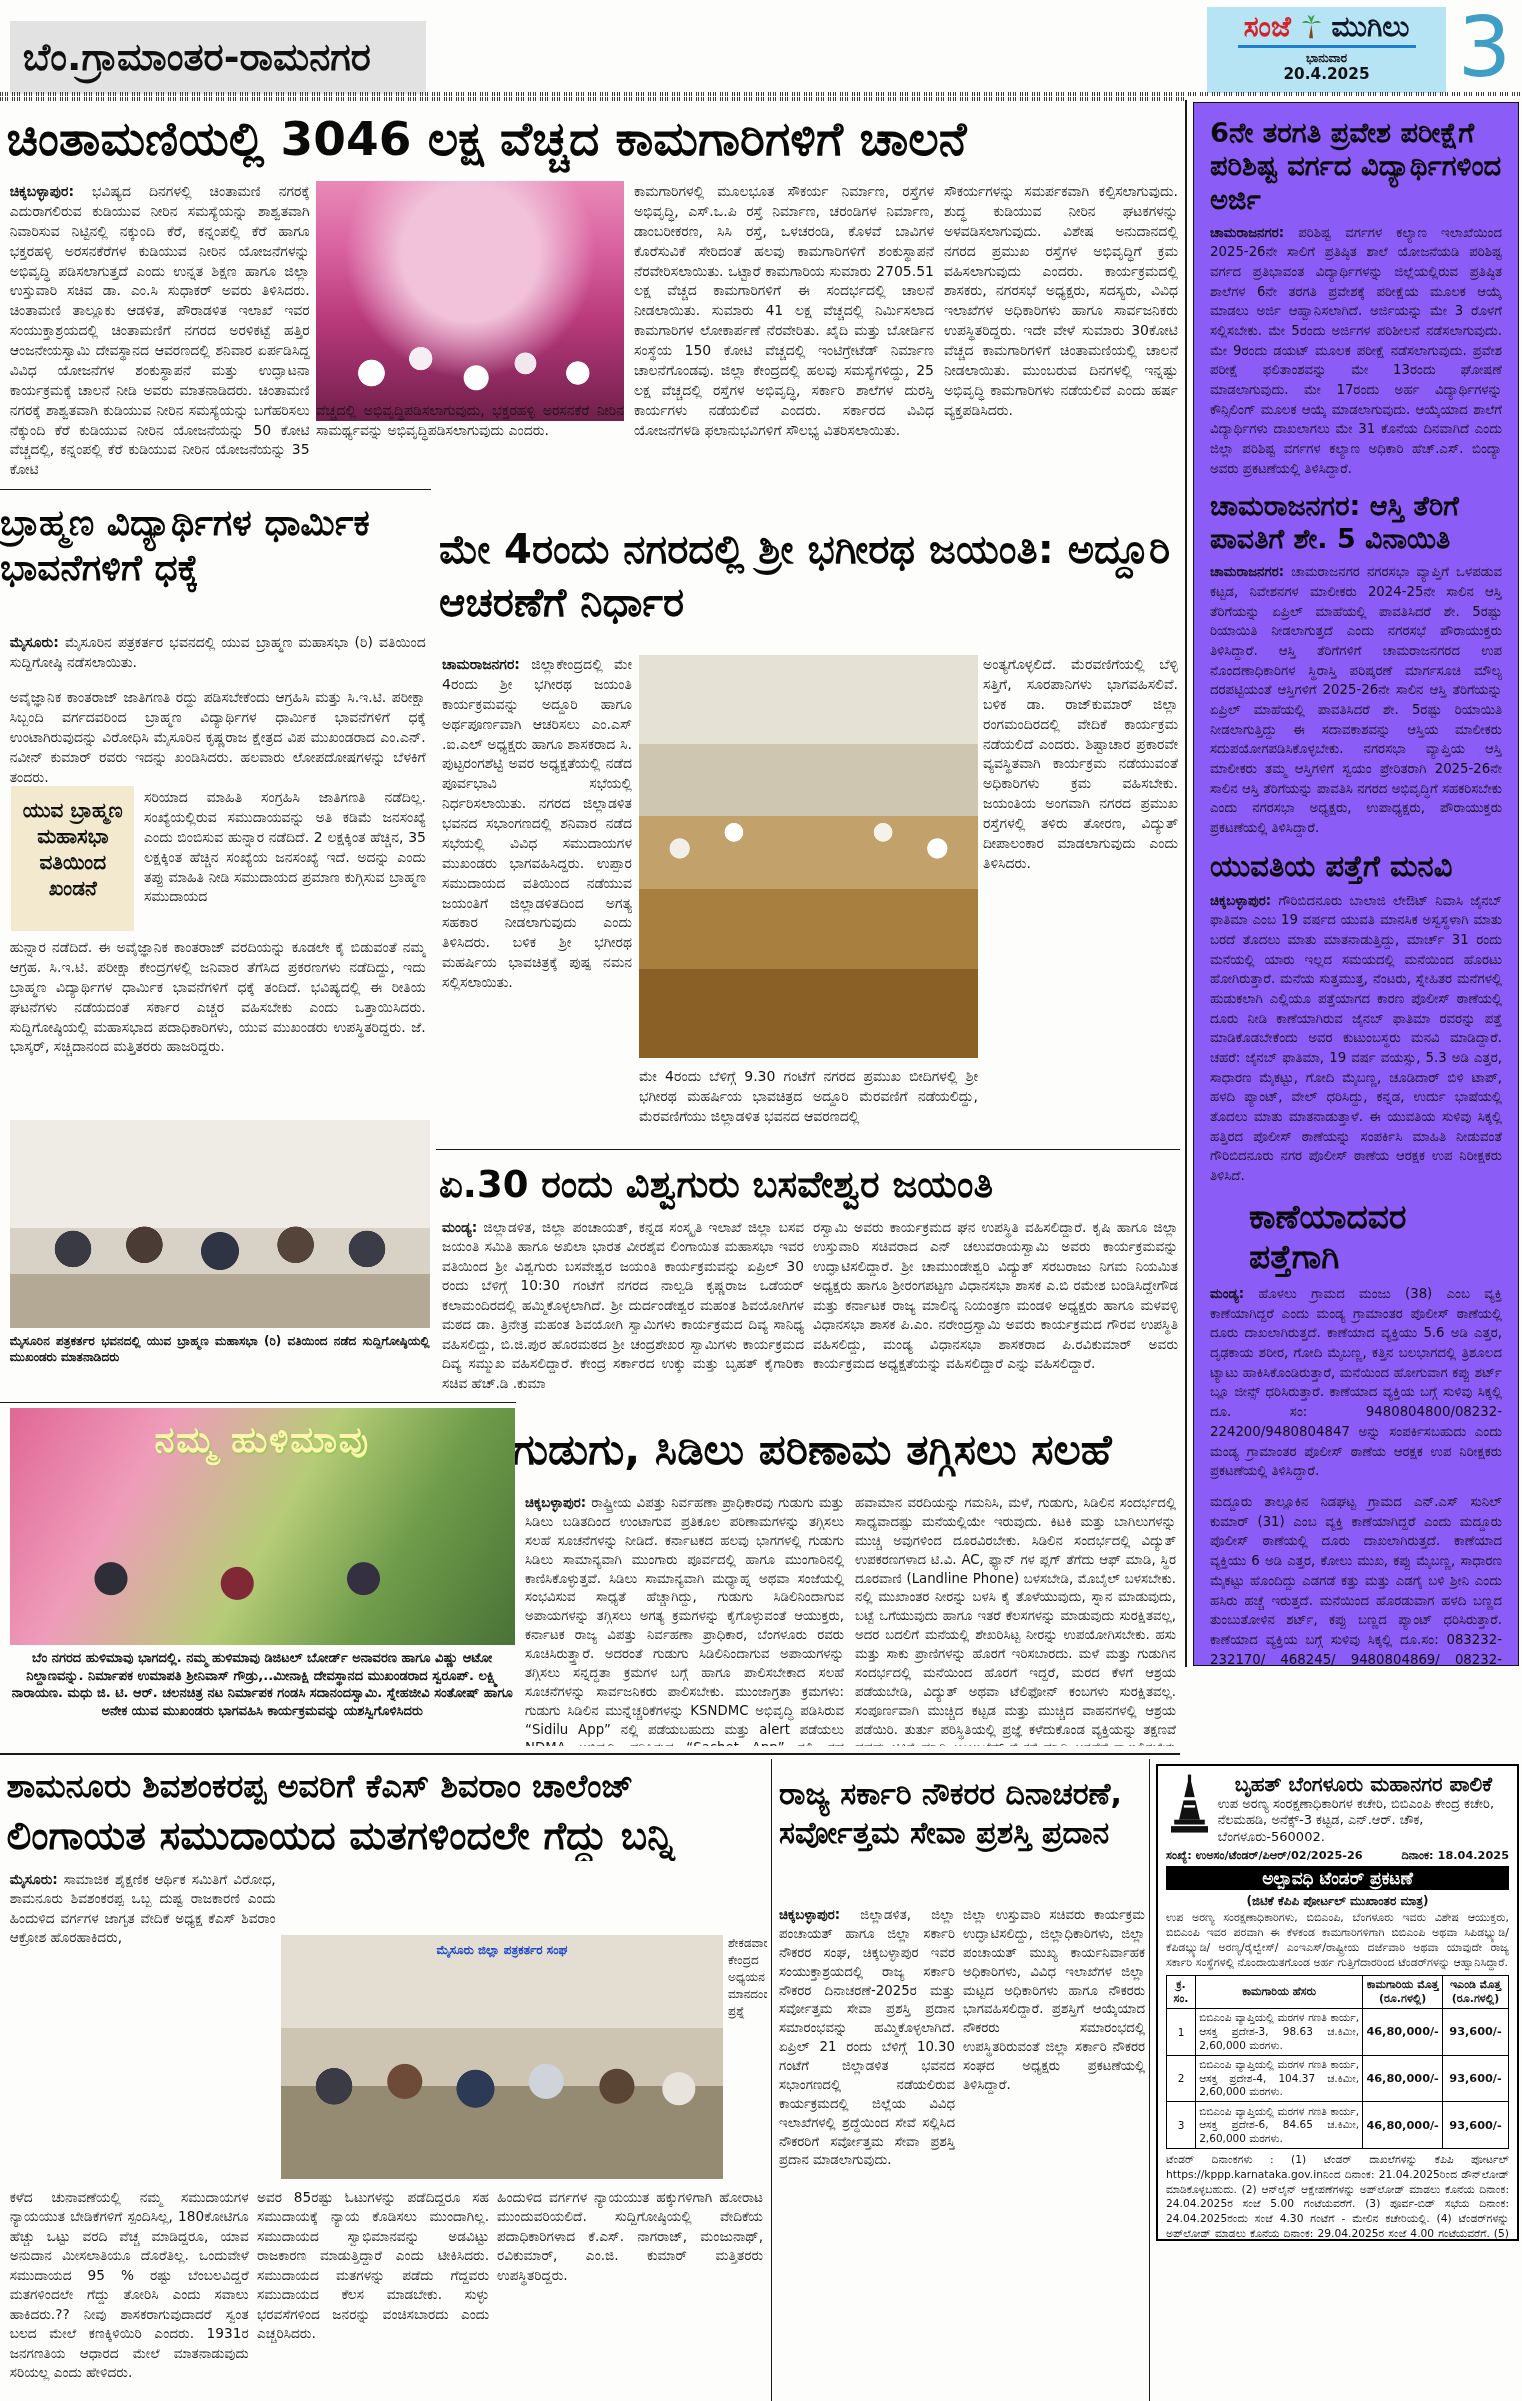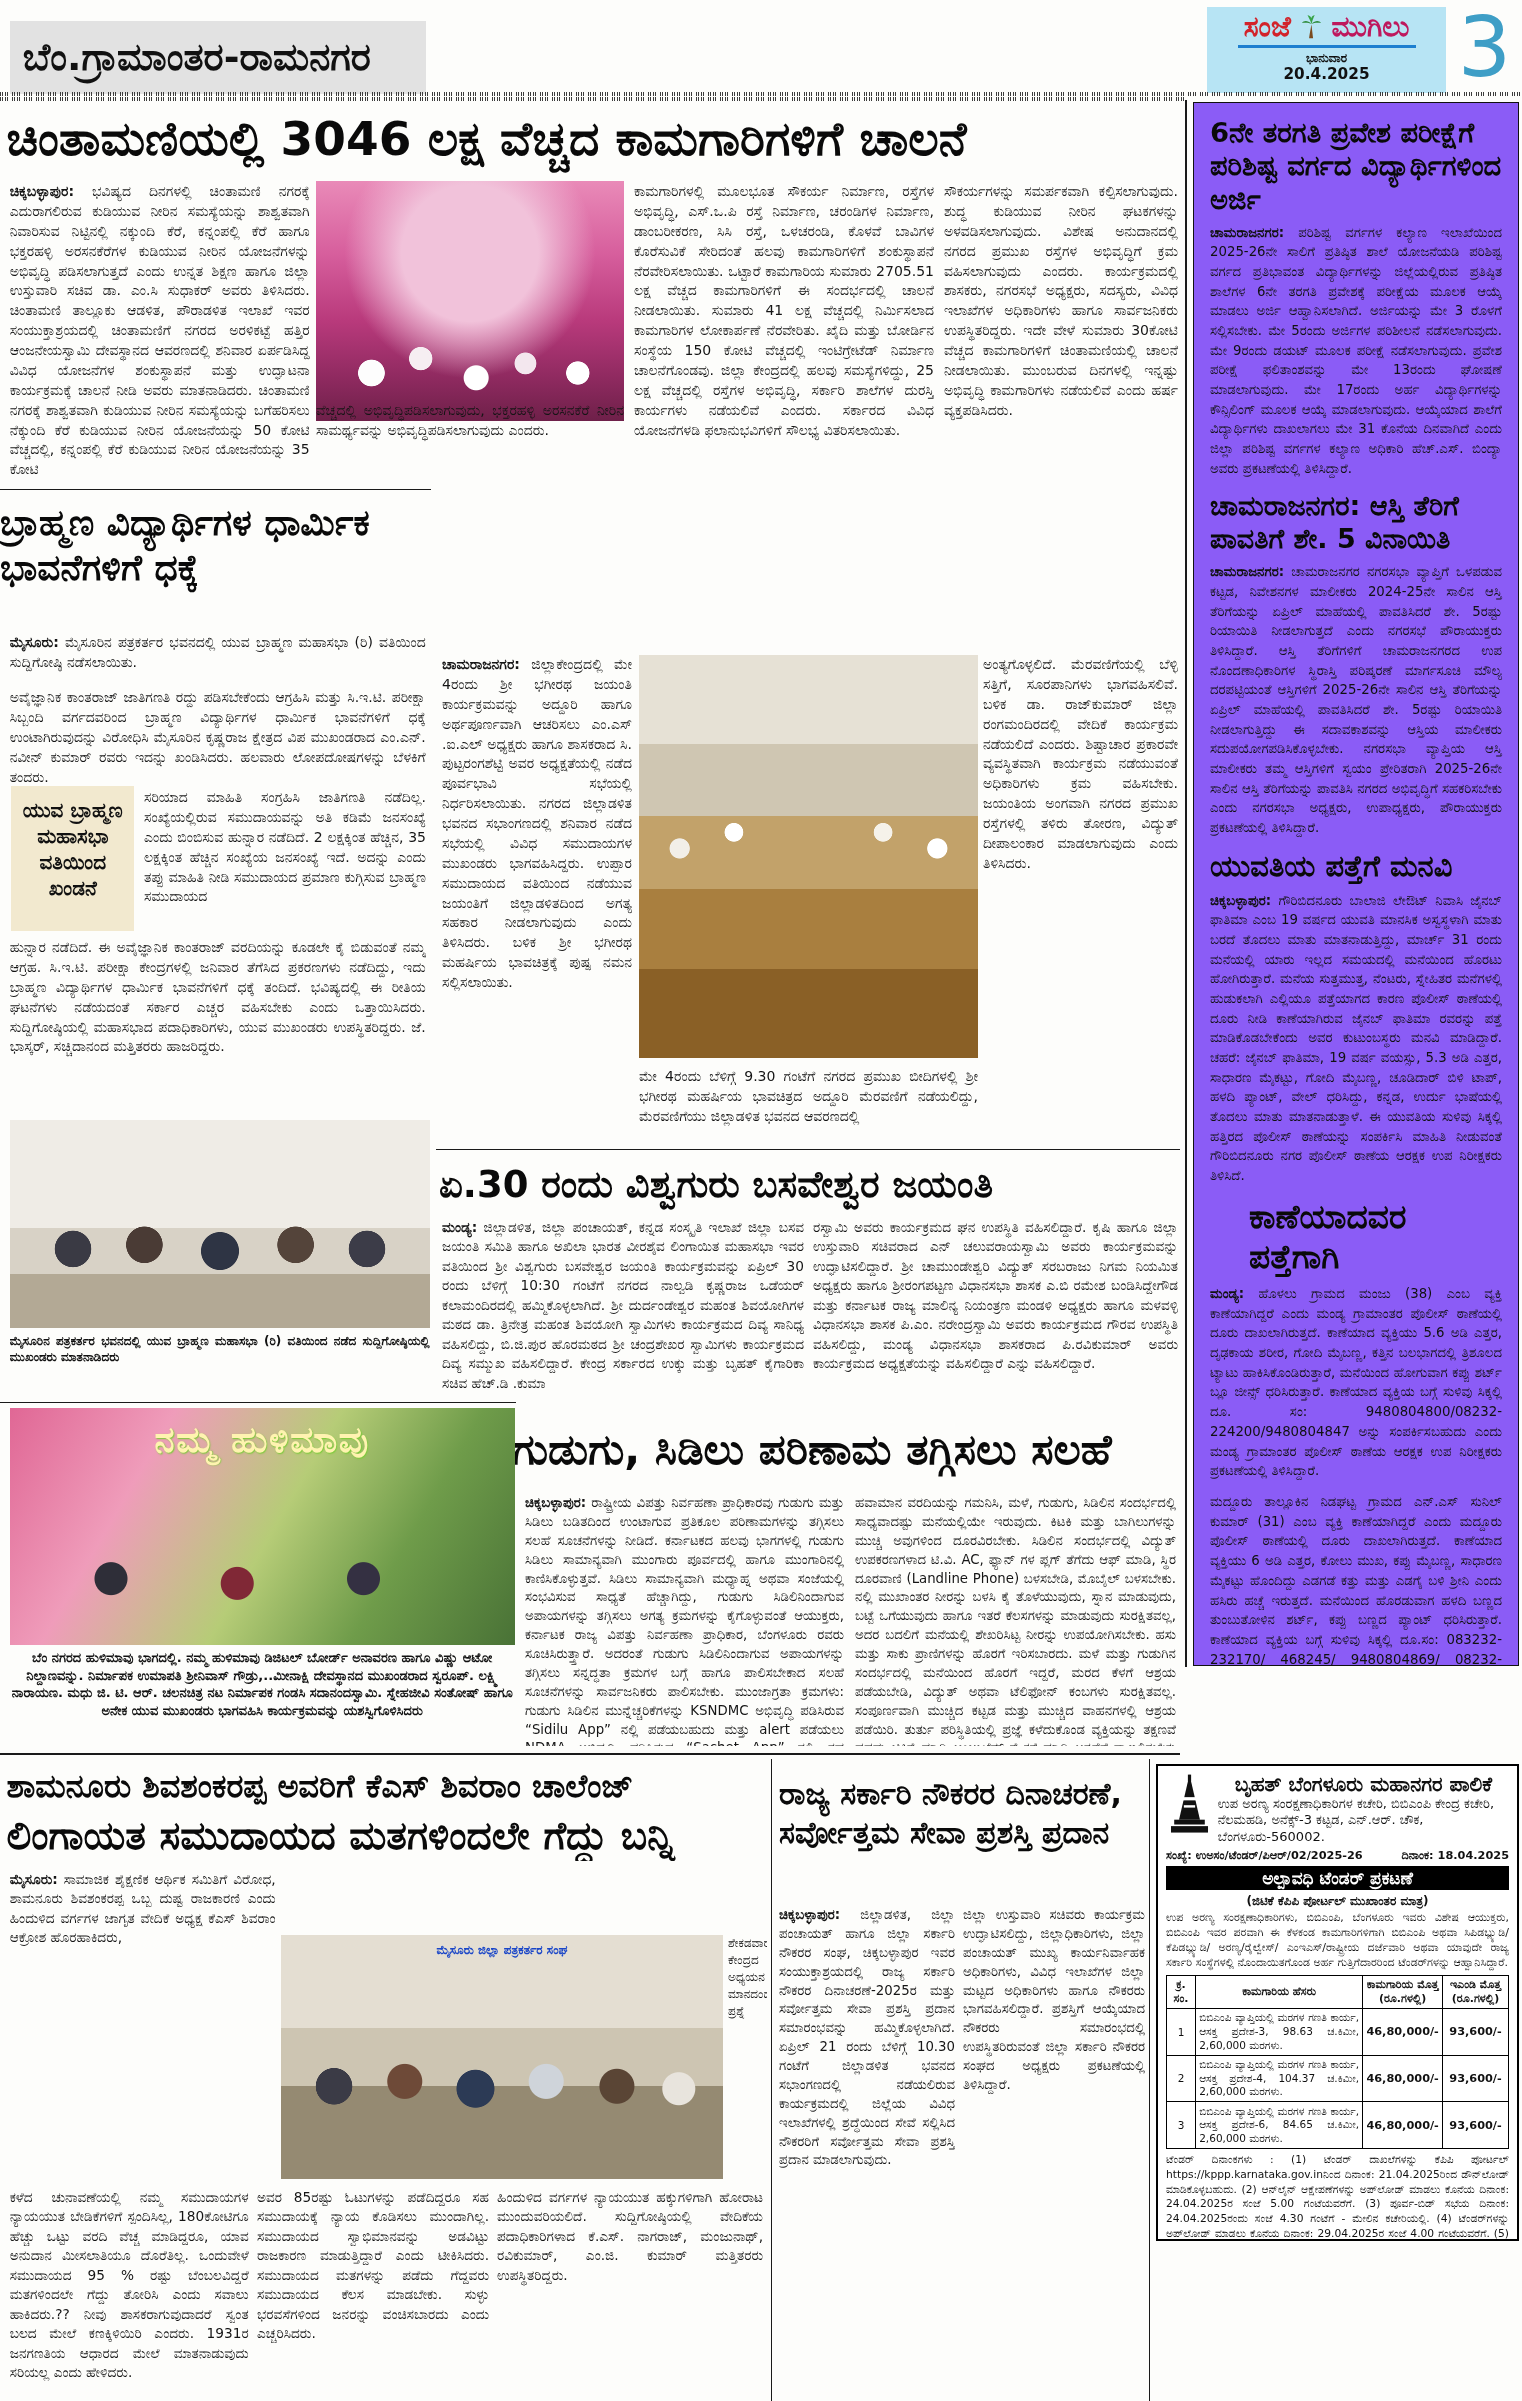--- a/index.html
+++ b/index.html
@@ -12,21 +12,21 @@
   .rule-h { position:absolute; height:1.6px; background:#1a1a1a; }
   .rule-v { position:absolute; width:1.6px; background:#1a1a1a; }
   .hatch { position:absolute; height:4px; background:repeating-linear-gradient(90deg,#3c3c3c 0 0.8px,transparent 0.8px 2.4px); }
   .photo { position:absolute; overflow:hidden; }
   .caption { position:absolute; font-weight:bold; font-size:13px; text-align:center; line-height:1.35; overflow:hidden; }
 
   
   #region-box { left:9.7px; top:21px; width:416px; height:73px; background:#e2e2e2; font-size:38px; font-weight:bold; line-height:73px; padding-left:13px; white-space:nowrap; overflow:hidden; }
   #masthead { left:1207px; top:6.5px; width:239px; height:86px; background:#b7e4f4; text-align:center; padding-top:4.8px; }
   #masthead .logoline { font-size:28px; font-weight:bold; line-height:32px; white-space:nowrap; }
-  #masthead .l1 { color:#d2232a; } #masthead .l2 { color:#be185d; }
+  #masthead .l1 { color:#d2232a; } #masthead .l2 { color:#0f172a; }
   #masthead .bar { width:178px; height:3.2px; background:#1d7fd0; margin:1.6px auto 3.2px auto; }
   #masthead .day { font-size:12px; font-weight:bold; }
   #masthead .date { font-size:15.3px; font-weight:bold; }
   #pagenum { left:1448px; top:1.6px; width:73px; height:90px; font-size:84px; font-weight:400; color:#3e9ec6; text-align:center; line-height:90px; }
 
   
   #greenbox { left:1193px; top:102px; width:326px; height:1564px; background:#8b5cf6; border:1.6px solid #111; padding:13px 16px; overflow:hidden; }
   .g-head { font-weight:bold; color:#0a0a0a; line-height:1.22; margin-bottom:6.5px; }
   .g-body { font-size:13.3px; line-height:1.48; text-align:justify; margin-bottom:11.3px; }
   .g-body .dl { font-weight:bold; }
@@ -142,20 +142,21 @@
        radial-gradient(circle at 32% 60%, #4a3b35 0 18px, rgba(0,0,0,0) 18.6px),
        radial-gradient(circle at 50% 63%, #2e3444 0 18.6px, rgba(0,0,0,0) 19.4px),
        radial-gradient(circle at 68% 60%, #54443a 0 18px, rgba(0,0,0,0) 18.6px),
        radial-gradient(circle at 85% 62%, #3c3c48 0 18px, rgba(0,0,0,0) 18.6px),
        linear-gradient(180deg, #efece6 0 52%, #d8d2c6 52% 74%, #b3a995 74% 100%);"></div>
 
   <div class="caption" style="left:9.7px; top:1333px; width:420px; height:63px; font-size:12px; text-align:justify;">ಮೈಸೂರಿನ ಪತ್ರಕರ್ತರ ಭವನದಲ್ಲಿ ಯುವ ಬ್ರಾಹ್ಮಣ ಮಹಾಸಭಾ (ರಿ) ವತಿಯಿಂದ ನಡೆದ ಸುದ್ದಿಗೋಷ್ಠಿಯಲ್ಲಿ ಮುಖಂಡರು ಮಾತನಾಡಿದರು</div>
 
   <div class="rule-h" style="left:0; top:1402px; width:516px; height:0.8px;"></div>
 
+  <div class="headline" style="left:439px; top:523px; width:741px; height:124px; font-size:40px; line-height:1.32;">ಮೇ 4ರಂದು ನಗರದಲ್ಲಿ ಶ್ರೀ ಭಗೀರಥ ಜಯಂತಿ: ಅದ್ದೂರಿ ಆಚರಣೆಗೆ ನಿರ್ಧಾರ</div>
 
   <div class="col" style="left:442px; top:655px; width:190px; height:484px;">
     <span class="dl">ಚಾಮರಾಜನಗರ:</span>
     <span>ಜಿಲ್ಲಾಕೇಂದ್ರದಲ್ಲಿ ಮೇ 4ರಂದು ಶ್ರೀ ಭಗೀರಥ ಜಯಂತಿ ಕಾರ್ಯಕ್ರಮವನ್ನು ಅದ್ದೂರಿ ಹಾಗೂ ಅರ್ಥಪೂರ್ಣವಾಗಿ ಆಚರಿಸಲು ಎಂ.ಎಸ್ .ಐ.ಎಲ್ ಅಧ್ಯಕ್ಷರು ಹಾಗೂ ಶಾಸಕರಾದ ಸಿ. ಪುಟ್ಟರಂಗಶೆಟ್ಟಿ ಅವರ ಅಧ್ಯಕ್ಷತೆಯಲ್ಲಿ ನಡೆದ ಪೂರ್ವಭಾವಿ ಸಭೆಯಲ್ಲಿ ನಿರ್ಧರಿಸಲಾಯಿತು. ನಗರದ ಜಿಲ್ಲಾಡಳಿತ ಭವನದ ಸಭಾಂಗಣದಲ್ಲಿ ಶನಿವಾರ ನಡೆದ ಸಭೆಯಲ್ಲಿ ವಿವಿಧ ಸಮುದಾಯಗಳ ಮುಖಂಡರು ಭಾಗವಹಿಸಿದ್ದರು. ಉಪ್ಪಾರ ಸಮುದಾಯದ ವತಿಯಿಂದ ನಡೆಯುವ ಜಯಂತಿಗೆ ಜಿಲ್ಲಾಡಳಿತದಿಂದ ಅಗತ್ಯ ಸಹಕಾರ ನೀಡಲಾಗುವುದು ಎಂದು ತಿಳಿಸಿದರು. ಬಳಿಕ ಶ್ರೀ ಭಗೀರಥ ಮಹರ್ಷಿಯ ಭಾವಚಿತ್ರಕ್ಕೆ ಪುಷ್ಪ ನಮನ ಸಲ್ಲಿಸಲಾಯಿತು.</span>
   </div>
 
   <div class="photo" style="left:639px; top:655px; width:339px; height:403px;
        background:
        radial-gradient(circle at 12% 48%, #f2efe8 0 9.7px, rgba(0,0,0,0) 10.5px),
        radial-gradient(circle at 28% 44%, #ffffff 0 9px, rgba(0,0,0,0) 9.7px),

